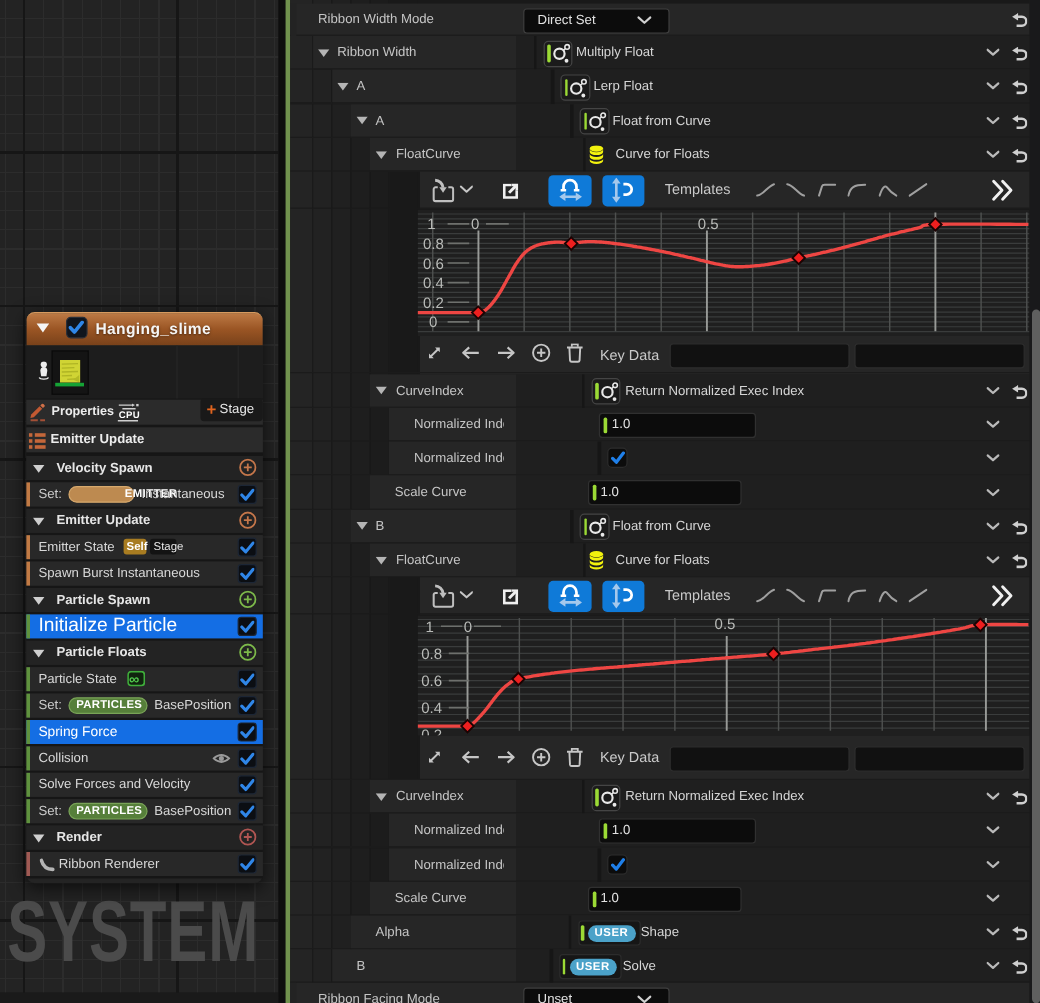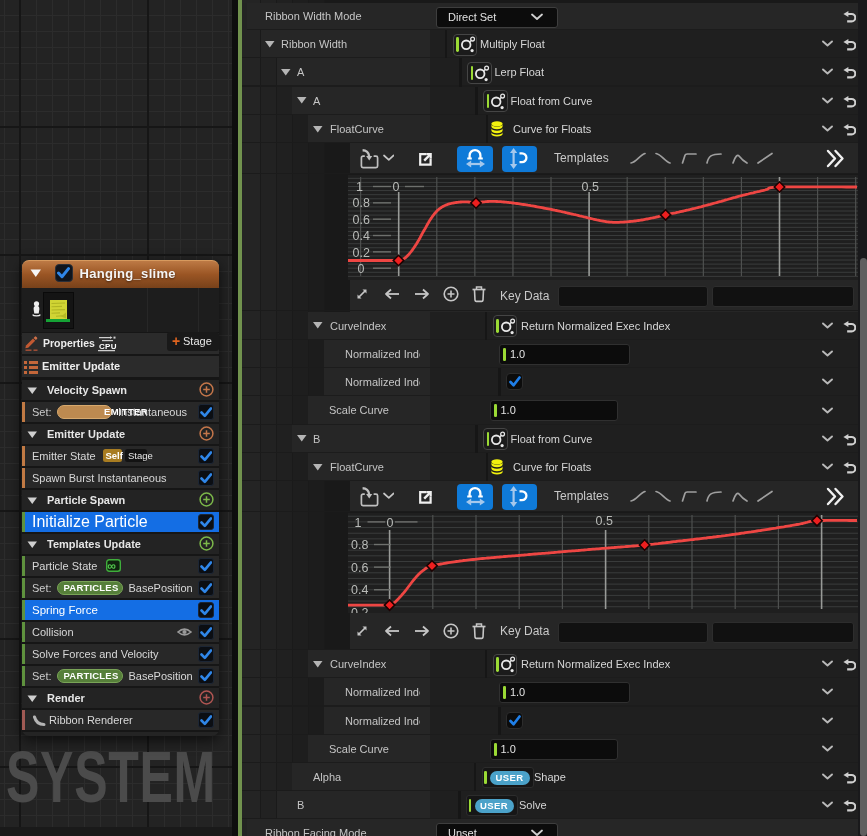--- a/index.html
+++ b/index.html
@@ -702,21 +702,21 @@
     <div style="position:absolute;left:22px;top:511.5px;width:2.8px;height:20.5px;background:#5f923e;"></div>
     <div style="position:absolute;left:197.5px;top:513.5px;width:16.5px;height:16.5px;background:#0b0e13;border-radius:3px;border:1px solid #1c2635;box-sizing:border-box;"></div>
     <svg style="position:absolute;left:199.7px;top:516.5px;" width="12.5" height="11.5" viewBox="0 0 12.5 11.5">
       <path d="M1.5,5.5 L4.8,8.9 L11,1.4" fill="none" stroke="#2f86e8" stroke-width="2.6" stroke-linecap="round" stroke-linejoin="round"></path>
     </svg>
 <div style="position:absolute;left:32px;top:511.5px;height:14px;line-height:20.5px;font-size:16px;color:#ffffff;font-weight:400;white-space:nowrap;">Initialize Particle</div>
 <div style="position:absolute;left:22px;top:533.5px;width:197px;height:20.5px;background:#232323;"></div>
     <svg style="position:absolute;left:27px;top:540.5px;" width="11" height="8" viewBox="0 0 11 8">
       <path d="M0.5,0.5 L10,0.5 L5.25,7 Z" fill="#cfcfcf"></path>
     </svg>
-    <div style="position:absolute;left:47px;top:533.5px;height:20.5px;line-height:20.5px;font-size:11px;color:#e6e6e6;font-weight:700;white-space:nowrap;">Templates Update</div>
+    <div style="position:absolute;left:47px;top:533.5px;height:20.5px;line-height:20.5px;font-size:11px;color:#e6e6e6;font-weight:700;white-space:nowrap;">Particle Floats</div>
     <svg style="position:absolute;left:199px;top:536.2px;" width="15" height="15" viewBox="0 0 15 15">
       <circle cx="7.5" cy="7.5" r="6.4" fill="none" stroke="#7cb84a" stroke-width="1.5"></circle>
       <path d="M7.5,4.2 L7.5,10.8 M4.2,7.5 L10.8,7.5" stroke="#7cb84a" stroke-width="1.5"></path>
     </svg>
 <div style="position:absolute;left:22px;top:555.5px;width:197px;height:20.5px;background:#282828;"></div>
     <div style="position:absolute;left:22px;top:555.5px;width:2.8px;height:20.5px;background:#5f923e;"></div>
     <div style="position:absolute;left:197.5px;top:557.5px;width:16.5px;height:16.5px;background:#0b0e13;border-radius:3px;border:1px solid #1c2635;box-sizing:border-box;"></div>
     <svg style="position:absolute;left:199.7px;top:560.5px;" width="12.5" height="11.5" viewBox="0 0 12.5 11.5">
       <path d="M1.5,5.5 L4.8,8.9 L11,1.4" fill="none" stroke="#2f86e8" stroke-width="2.6" stroke-linecap="round" stroke-linejoin="round"></path>
     </svg>

